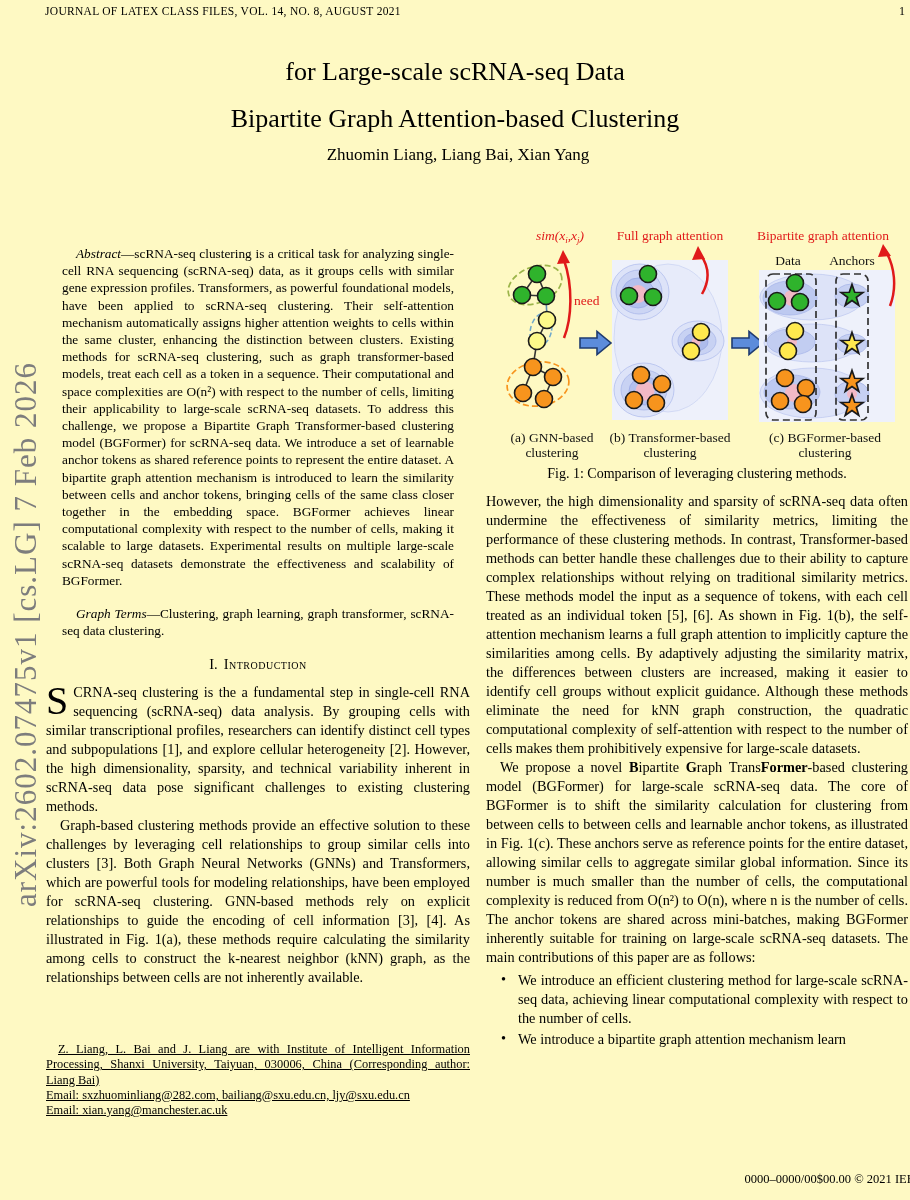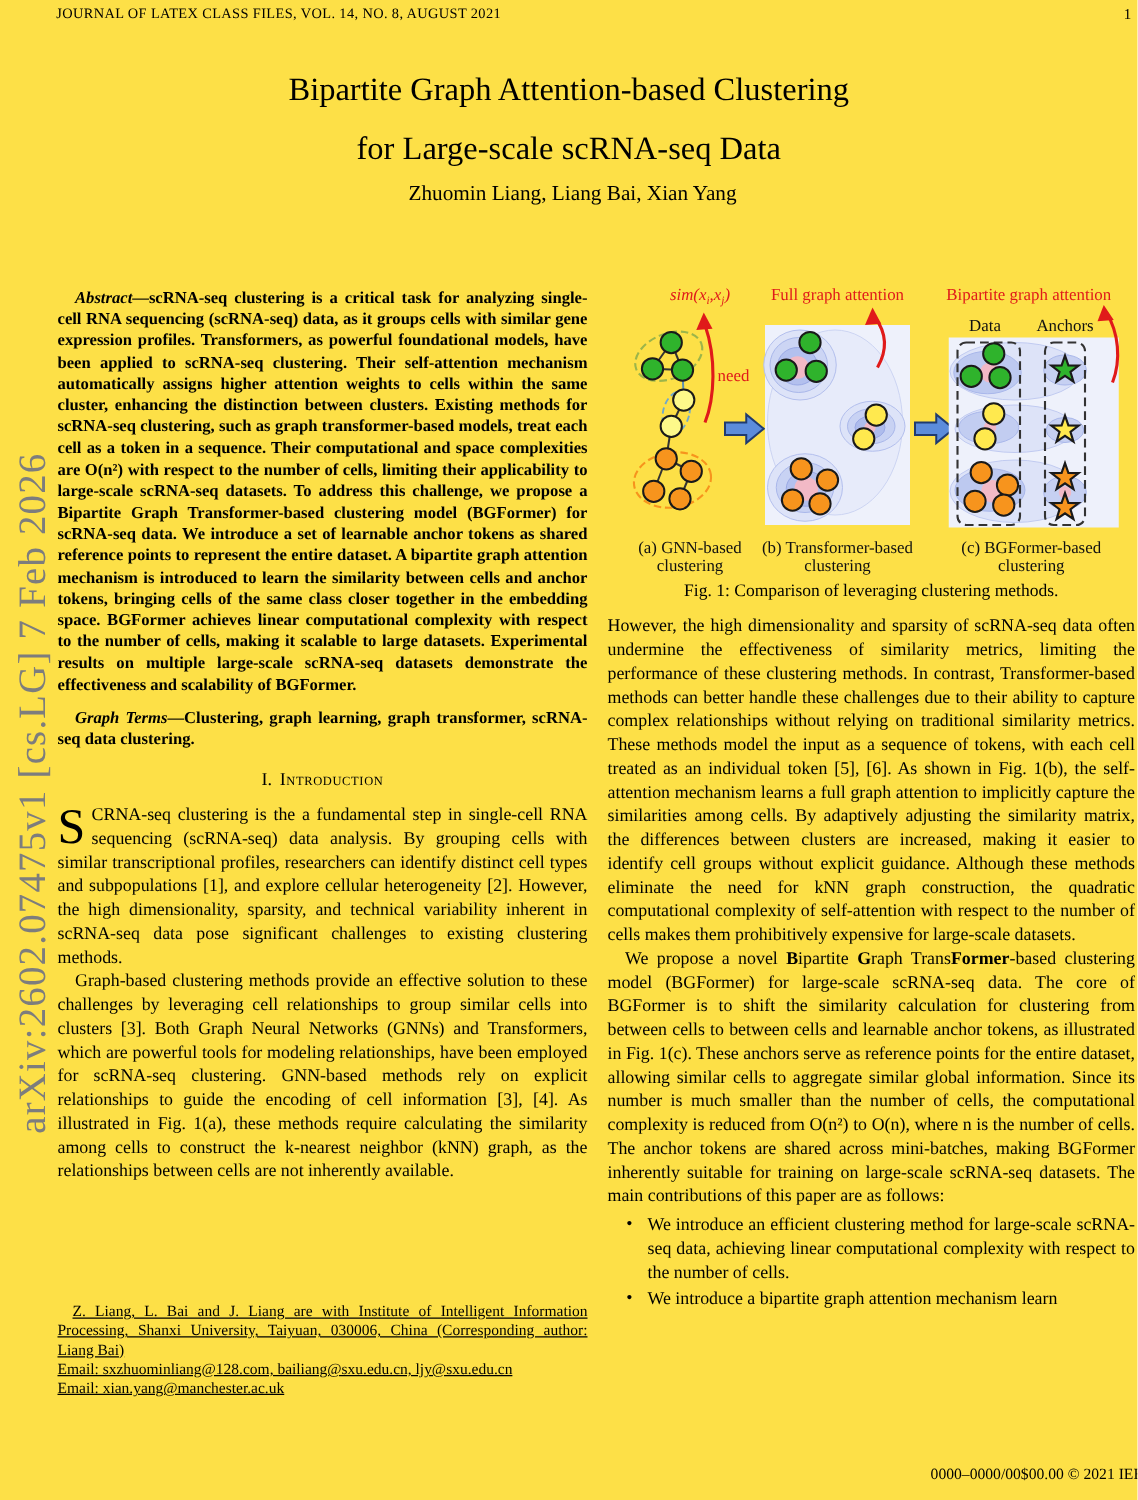--- a/index.html
+++ b/index.html
@@ -1,31 +1,31 @@
 <!DOCTYPE html>
 <html><head>
 <meta charset="utf-8">
 <style>
   html,body { margin:0; padding:0; background:#ffffff; }
   .page {
-    position:relative; width:910px; height:1200px; background:#fde047;
+    position:relative; width:910px; height:1200px; background:#fef9c3;
     font-family:"Liberation Serif", serif; color:#000; overflow:hidden;
   }
   .running-head { position:absolute; top:5px; left:45px; font-size:11.5px; letter-spacing:.3px; }
   .page-number { position:absolute; top:4px; right:5px; font-size:12px; }
   .paper-title { position:absolute; top:48px; left:0; width:100%; text-align:center; font-size:26px; line-height:47px; }
   .paper-authors { position:absolute; top:145px; left:3px; width:100%; text-align:center; font-size:17px; }
   .watermark {
     position:absolute; left:8px; top:907px; transform-origin:0 0; transform:rotate(-90deg);
     white-space:nowrap; font-size:31px; color:#7d7d7d; letter-spacing:1px;
   }
   .col-left  { position:absolute; left:46px;  top:229px; width:424px; }
   .col-right-text { position:absolute; left:486px; top:492px; width:422px; }
   .abstract, .index-terms {
-    font-weight:bold; font-size:13.3px; line-height:17.2px; text-align:justify; margin:0;
+    font-weight:normal; font-size:13.3px; line-height:17.2px; text-align:justify; margin:16px;
   }
   .abstract .lead-indent, .index-terms .lead-indent { display:inline-block; width:14px; }
   .it { font-style:italic; }
   .index-terms { margin-top:9px; }
   .section-heading { text-align:center; font-size:14.5px; margin-top:17px; margin-bottom:10px; }
   .section-heading .sc { font-variant:small-caps; letter-spacing:.5px; margin-left:6px; }
   .body-text { font-size:14.3px; line-height:19px; text-align:justify; margin:0; }
   .indent { text-indent:14px; }
   .dropcap { float:left; font-size:40px; line-height:32px; padding:2px 5px 0 0; }
   .fig-svg { position:absolute; left:480px; top:218px; }
@@ -42,22 +42,22 @@
 </style>
 </head>
 <body>
 
 <div class="page">
 
   <div class="running-head">JOURNAL OF LATEX CLASS FILES, VOL. 14, NO. 8, AUGUST 2021</div>
   <div class="page-number">1</div>
 
   <div class="paper-title">
+    <div>for Large-scale scRNA-seq Data</div>
     <div>Bipartite Graph Attention-based Clustering</div>
-    <div>for Large-scale scRNA-seq Data</div>
   </div>
   <div class="paper-authors">Zhuomin Liang, Liang Bai, Xian Yang</div>
 
   <div class="watermark">arXiv:2602.07475v1  [cs.LG]  7 Feb 2026</div>
 
   <div class="col-left">
     <p class="abstract"><span class="lead-indent"></span><span class="it">Abstract</span><span>—</span><span>scRNA-seq clustering is a critical task for analyzing single-cell RNA sequencing (scRNA-seq) data, as it groups cells with similar gene expression profiles. Transformers, as powerful foundational models, have been applied to scRNA-seq clustering. Their self-attention mechanism automatically assigns higher attention weights to cells within the same cluster, enhancing the distinction between clusters. Existing methods for scRNA-seq clustering, such as graph transformer-based models, treat each cell as a token in a sequence. Their computational and space complexities are O(n²) with respect to the number of cells, limiting their applicability to large-scale scRNA-seq datasets. To address this challenge, we propose a Bipartite Graph Transformer-based clustering model (BGFormer) for scRNA-seq data. We introduce a set of learnable anchor tokens as shared reference points to represent the entire dataset. A bipartite graph attention mechanism is introduced to learn the similarity between cells and anchor tokens, bringing cells of the same class closer together in the embedding space. BGFormer achieves linear computational complexity with respect to the number of cells, making it scalable to large datasets. Experimental results on multiple large-scale scRNA-seq datasets demonstrate the effectiveness and scalability of BGFormer.</span></p>
 
     <p class="index-terms"><span class="lead-indent"></span><span class="it">Graph Terms</span><span>—</span><span>Clustering, graph learning, graph transformer, scRNA-seq data clustering.</span></p>
 
@@ -201,19 +201,19 @@
     <p class="body-text">However, the high dimensionality and sparsity of scRNA-seq data often undermine the effectiveness of similarity metrics, limiting the performance of these clustering methods. In contrast, Transformer-based methods can better handle these challenges due to their ability to capture complex relationships without relying on traditional similarity metrics. These methods model the input as a sequence of tokens, with each cell treated as an individual token [5], [6]. As shown in Fig. 1(b), the self-attention mechanism learns a full graph attention to implicitly capture the similarities among cells. By adaptively adjusting the similarity matrix, the differences between clusters are increased, making it easier to identify cell groups without explicit guidance. Although these methods eliminate the need for kNN graph construction, the quadratic computational complexity of self-attention with respect to the number of cells makes them prohibitively expensive for large-scale datasets.</p>
     <p class="body-text indent"><span>We propose a novel </span><span class="bold">B</span><span>ipartite </span><span class="bold">G</span><span>raph Trans</span><span class="bold">Former</span><span>-based clustering model (BGFormer) for large-scale scRNA-seq data. The core of BGFormer is to shift the similarity calculation for clustering from between cells to between cells and learnable anchor tokens, as illustrated in Fig. 1(c). These anchors serve as reference points for the entire dataset, allowing similar cells to aggregate similar global information. Since its number is much smaller than the number of cells, the computational complexity is reduced from O(n²) to O(n), where n is the number of cells. The anchor tokens are shared across mini-batches, making BGFormer inherently suitable for training on large-scale scRNA-seq datasets. The main contributions of this paper are as follows:</span></p>
     <ul class="contrib body-text">
       <li><span class="bullet">•</span><span>We introduce an efficient clustering method for large-scale scRNA-seq data, achieving linear computational complexity with respect to the number of cells.</span></li>
       <li><span class="bullet">•</span><span>We introduce a bipartite graph attention mechanism learn</span></li>
     </ul>
   </div>
 
   <div class="footnote">
     <p class="fn-indent">Z. Liang, L. Bai and J. Liang are with Institute of Intelligent Information Processing, Shanxi University, Taiyuan, 030006, China (Corresponding author: Liang Bai)</p>
-    <p>Email: sxzhuominliang@128.com, bailiang@sxu.edu.cn, ljy@sxu.edu.cn</p>
+    <p>Email: sxzhuominliang@282.com, bailiang@sxu.edu.cn, ljy@sxu.edu.cn</p>
     <p>Email: xian.yang@manchester.ac.uk</p>
   </div>
 
   <div class="footer-line">0000–0000/00$00.00 © 2021 IEEE</div>
 
 </div>
 
 </body></html>

